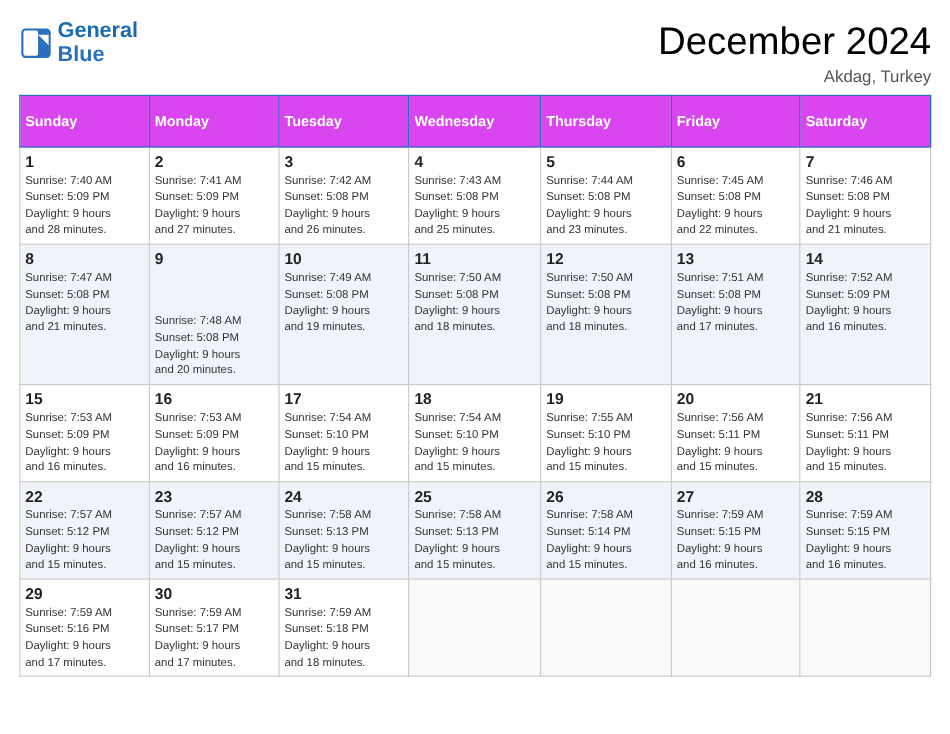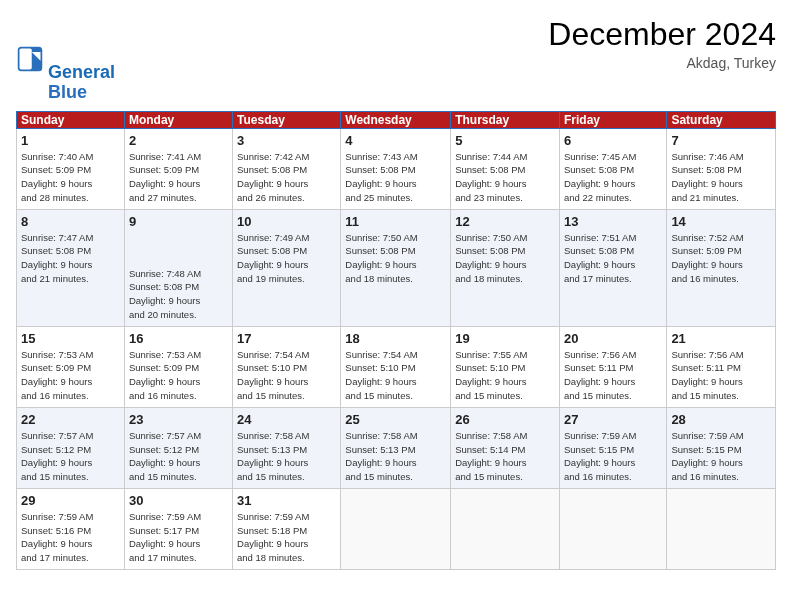--- a/index.html
+++ b/index.html
@@ -19,21 +19,20 @@
     .logo {
       display: flex;
       align-items: center;
       gap: 4px;
     }
     .logo-text {
       font-size: 18px;
       font-weight: bold;
       color: #333;
       line-height: 1.1;
-      margin-top: 47px;
     }
     .logo-text span { color: #1a6bb5; }
     .logo-icon {
       width: 28px;
       height: 28px;
     }
     .title-block { text-align: right; }
     .month-title {
       font-size: 32px;
       font-weight: normal;
@@ -43,23 +42,23 @@
       font-size: 14px;
       color: #555;
       margin-top: 2px;
     }
     .calendar {
       width: 100%;
       border-collapse: collapse;
       font-size: 10px;
     }
     .calendar thead th {
-      background: #b91c1c;
+      background: #d946ef;
       color: #fff;
-      padding: 1px 4px;
+      padding: 14px 4px;
       text-align: left;
       font-size: 12px;
       font-weight: bold;
       border: 1px solid #2a6fbb;
     }
     .calendar tbody td {
       border: 1px solid #ccc;
       vertical-align: top;
       padding: 4px 4px;
       min-height: 80px;

